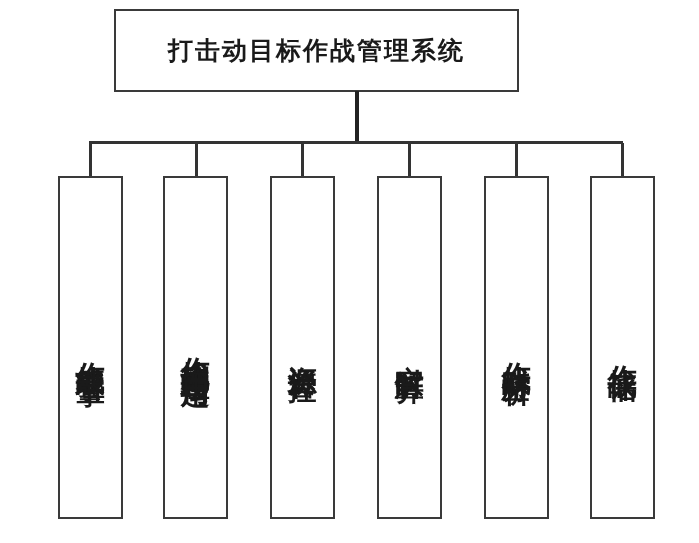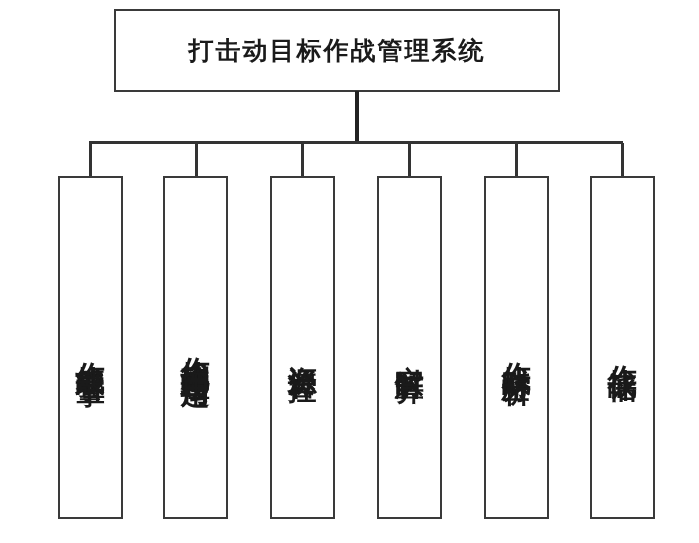--- a/index.html
+++ b/index.html
@@ -14,21 +14,21 @@
     position: relative;
     width: 699px;
     height: 543px;
     background: #ffffff;
     overflow: hidden;
   }
   .root-box {
     position: absolute;
     left: 114px;
     top: 9px;
-    width: 446px;
+    width: 405px;
     height: 83px;
     border: 2px solid #3a3a3a;
     background: #ffffff;
     box-sizing: border-box;
     display: flex;
     align-items: center;
     justify-content: center;
   }
   .root-title {
     font-size: 25px;

